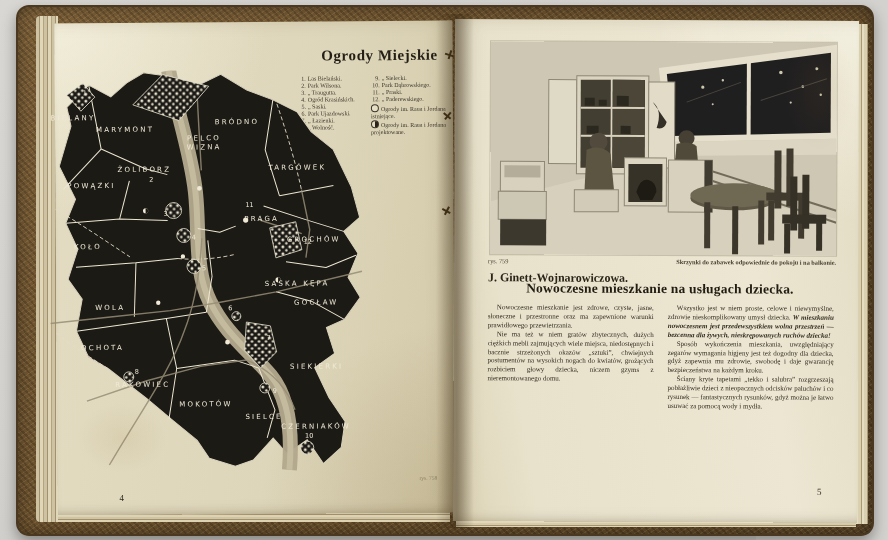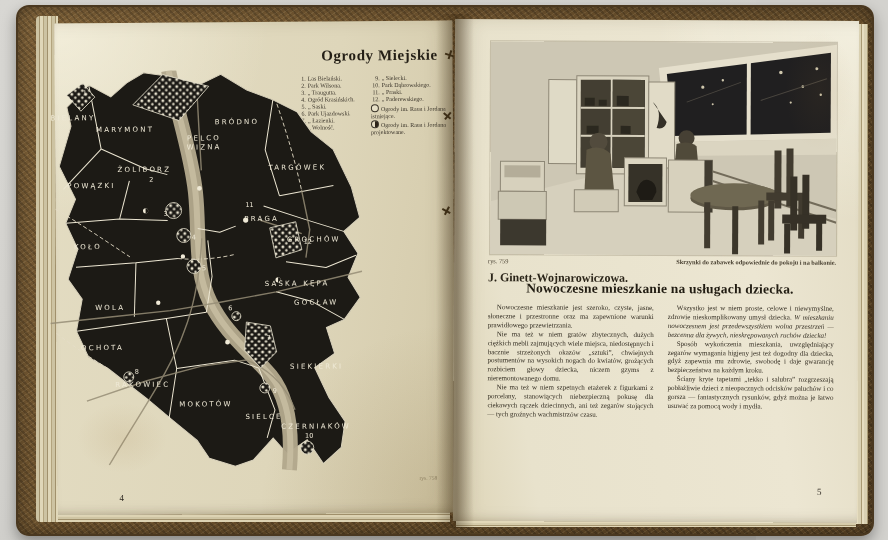--- a/index.html
+++ b/index.html
@@ -65,21 +65,21 @@
   .rp-capline{position:absolute;left:34px;top:238px;width:348px;font-size:6.3px;color:#473f30;}
   .rp-figref{position:absolute;left:0;top:0;}
   .rp-caption{position:absolute;right:0;top:0;text-align:right;font-weight:bold;}
   .rp-author{position:absolute;left:34px;top:251px;font-size:12px;font-weight:bold;color:#2b2519;}
   .rp-heading{position:absolute;left:30px;top:261px;width:352px;text-align:center;
       font-size:13.5px;font-weight:bold;letter-spacing:.2px;color:#211c12;}
   .cols{position:absolute;left:34px;top:284px;width:348px;height:200px;}
   .col{position:absolute;top:0;width:166px;font-size:7px;line-height:8.9px;
       text-align:justify;color:#332d22;}
   .col p{margin:0;text-indent:9px;}
-  .col .ital{font-style:italic;}
+  .col .ital{font-style:italic;font-weight:bold;}
   .col1{left:0;}
   .col2{left:180px;}
   
   .stain{position:absolute;border-radius:50%;pointer-events:none;}
 </style>
 </head>
 <body>
 
 <div class="stage">
 
@@ -351,28 +351,27 @@
     <div class="rp-capline">
       <span class="rp-figref">rys. 759</span>
       <span class="rp-caption">Skrzynki do zabawek odpowiednie do pokoju i na balkonie.</span>
     </div>
 
     <div class="rp-author">J. Ginett-Wojnarowiczowa.</div>
     <div class="rp-heading">Nowoczesne mieszkanie na usługach dziecka.</div>
 
     <div class="cols">
       <div class="col col1">
-        <p>Nowoczesne mieszkanie jest szeroko, czyste, jasne, słoneczne i przestronne oraz ma zapewnione warunki prawidłowego przewietrzania.</p>
+        <p>Nowoczesne mieszkanie jest zdrowe, czyste, jasne, słoneczne i przestronne oraz ma zapewnione warunki prawidłowego przewietrzania.</p>
         <p>Nie ma też w niem gratów zbytecznych, dużych ciężkich mebli zajmujących wiele miejsca, niedostępnych i bacznie strzeżonych okazów „sztuki”, chwiejnych postumentów na wysokich nogach do kwiatów, grożących rozbiciem głowy dziecka, niczem gzyms z nieremontowanego domu.</p>
-        <p>Nie ma też w niem szpetnych etażerek z figurkami z porcelany, stanowiących niebezpieczną pokusę dla ciekawych rączek dziecinnych, ani też zegarów stojących — tych groźnych wachmistrzów czasu.</p>
       </div>
       <div class="col col2">
         <p><span>Wszystko jest w niem proste, celowe i niewymyślne, zdrowie nieskomplikowany umysł dziecka. </span><span class="ital">W mieszkaniu nowoczesnem jest przedewszystkiem wolna przestrzeń — bezcenna dla żywych, nieskrępowanych ruchów dziecka!</span></p>
         <p>Sposób wykończenia mieszkania, uwzględniający zegarów wymagania higjeny jest też dogodny dla dziecka, gdyż zapewnia mu zdrowie, swobodę i daje gwarancję bezpieczeństwa na każdym kroku.</p>
-        <p>Ściany kryte tapetami „tekko i salubra” rozgrzeszają pobłażliwie dzieci z nieopacznych odcisków paluchów i co gorsza — fantastycznych rysunków, gdyż można je łatwo usuwać za pomocą wody i mydła.</p>
+        <p>Ściany kryte tapetami „tekko i salubra” rozgrzeszają pobłażliwie dzieci z nieopacznych odcisków paluchów i co rysunek — fantastycznych rysunków, gdyż można je łatwo usuwać za pomocą wody i mydła.</p>
       </div>
     </div>
 
     <div class="pagenum" style="left:364px;top:466px;">5</div>
     <div class="stain" style="left:330px;top:10px;width:70px;height:120px;background:radial-gradient(closest-side,rgba(150,110,50,.08),rgba(150,110,50,0));"></div>
   </div>
 
   <div class="gutter"></div>
   <div class="stitch" style="left:445px;top:50px;transform:rotate(18deg);"></div>
   <div class="stitch" style="left:443px;top:111px;transform:rotate(40deg);"></div>

